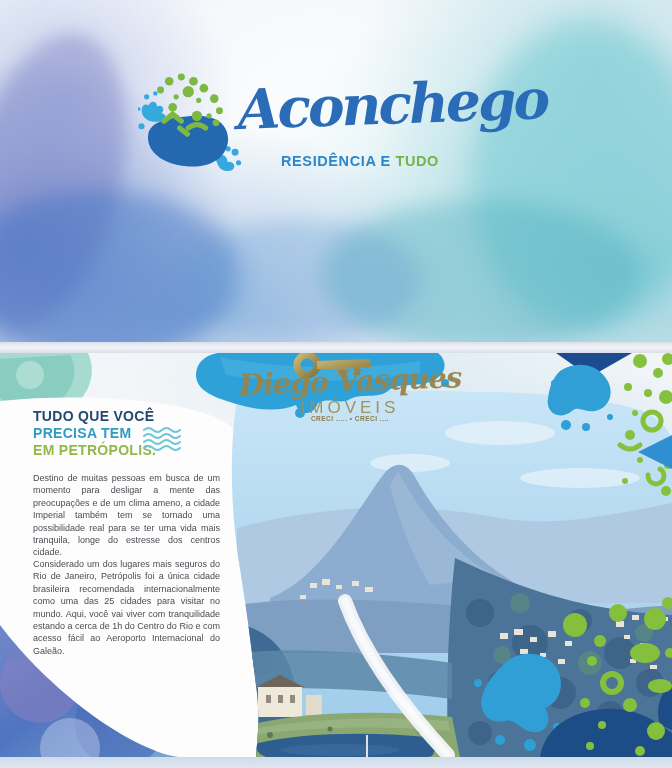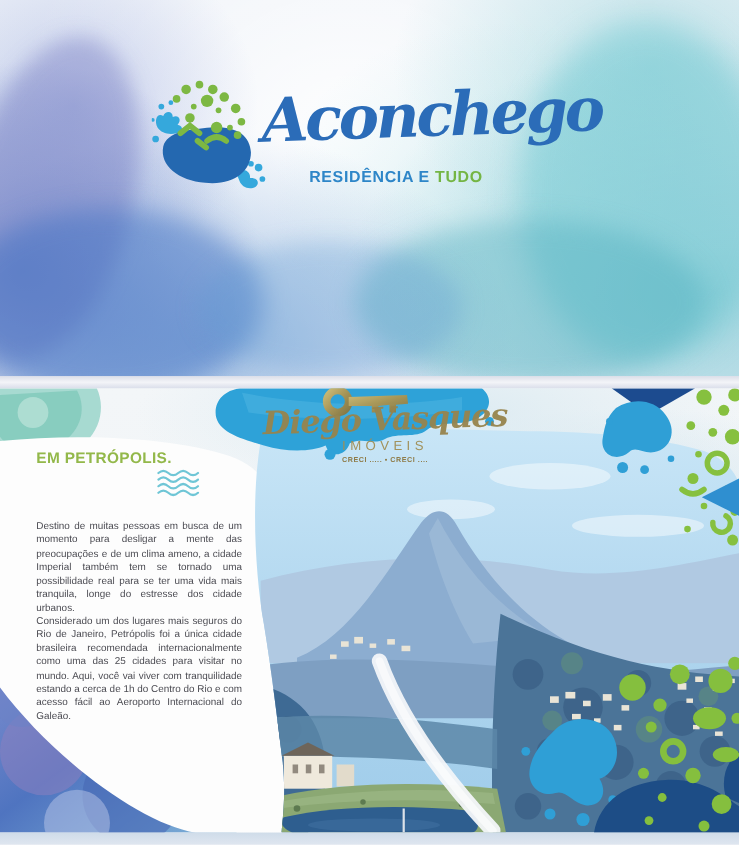--- a/index.html
+++ b/index.html
@@ -46,21 +46,21 @@
       radial-gradient(ellipse 300px 90px at 85% 20%, rgba(208,228,238,0.7), transparent 70%),
       linear-gradient(180deg,#f3f6f8,#eff3f6);}
   .art{position:absolute;left:0;top:0;}
 
   
   .wm-key{position:absolute;left:292px;top:-5px;opacity:0.92;}
   .wm-script{position:absolute;left:230px;top:11px;width:240px;text-align:center;
     font-family:"DejaVu Serif",serif;font-style:italic;font-weight:bold;font-size:29px;
     color:#97844d;opacity:0.95;transform:rotate(-2deg);white-space:nowrap;letter-spacing:-1px;}
   .wm-caps{position:absolute;left:260px;top:45px;width:180px;text-align:center;
-    font-size:12px;letter-spacing:4px;color:#a08e55;opacity:0.95;}
+    font-size:17px;letter-spacing:4px;color:#a08e55;opacity:0.95;}
   .wm-creci{position:absolute;left:260px;top:62px;width:180px;text-align:center;
     font-size:6.5px;font-weight:bold;color:#8f7c49;filter:blur(0.4px);letter-spacing:0.5px;}
 
   
   .headline{position:absolute;left:33px;top:55px;font-weight:bold;font-size:14px;
     line-height:17px;letter-spacing:0.3px;white-space:nowrap;}
   .hl1{color:#25496e;} .hl2{color:#2f9cc3;} .hl3{color:#93b84a;}
   .waves{position:absolute;left:142px;top:73px;}
   .copy{position:absolute;left:33px;width:187px;font-size:9px;line-height:12.4px;
     color:#4b4b52;text-align:justify;}
@@ -331,30 +331,32 @@
 
     <svg class="wm-key" width="84" height="34" viewBox="0 0 84 34">
       <circle cx="15" cy="17" r="10" fill="none" stroke="url(#goldGrad)" stroke-width="7"></circle>
       <path d="M25,13 L78,11 L79,19 L68,20 L68,27 L62,27 L62,20 L52,21 L52,27 L46,27 L46,21 L25,21 Z" fill="url(#goldGrad)"></path>
     </svg>
     <div class="wm-script">Diego Vasques</div>
     <div class="wm-caps">IMÓVEIS</div>
     <div class="wm-creci">CRECI ..... • CRECI ....</div>
 
     <div class="headline">
+      <div class="hl1">TUDO QUE VOCÊ</div>
+      <div class="hl2">PRECISA TEM</div>
       <div class="hl3">EM PETRÓPOLIS.</div>
     </div>
 
     <svg class="waves" width="44" height="26" viewBox="0 0 44 26">
       <g fill="none" stroke="#6fc6d6" stroke-width="2" stroke-linecap="round">
         <path d="M2,4  q4.5,-4 9,0 t9,0 t9,0 t9,0"></path>
         <path d="M2,10 q4.5,-4 9,0 t9,0 t9,0 t9,0"></path>
         <path d="M2,16 q4.5,-4 9,0 t9,0 t9,0 t9,0"></path>
         <path d="M2,22 q4.5,-4 9,0 t9,0 t9,0 t9,0"></path>
       </g>
     </svg>
 
-    <p class="copy p1">Destino de muitas pessoas em busca de um momento para desligar a mente das preocupações e de um clima ameno, a cidade Imperial também tem se tornado uma possibilidade real para se ter uma vida mais tranquila, longe do estresse dos cidade urbanos.</p>
+    <p class="copy p1">Destino de muitas pessoas em busca de um momento para desligar a mente das preocupações e de um clima ameno, a cidade Imperial também tem se tornado uma possibilidade real para se ter uma vida mais tranquila, longe do estresse dos centros cidade.</p>
     <p class="copy p2">Considerado um dos lugares mais seguros do Rio de Janeiro, Petrópolis foi a única cidade brasileira recomendada internacionalmente como uma das 25 cidades para visitar no mundo. Aqui, você vai viver com tranquilidade estando a cerca de 1h do Centro do Rio e com acesso fácil ao Aeroporto Internacional do Galeão.</p>
   </section>
 
   <div class="bottom-strip"></div>
 </div>
 
 </body></html>

